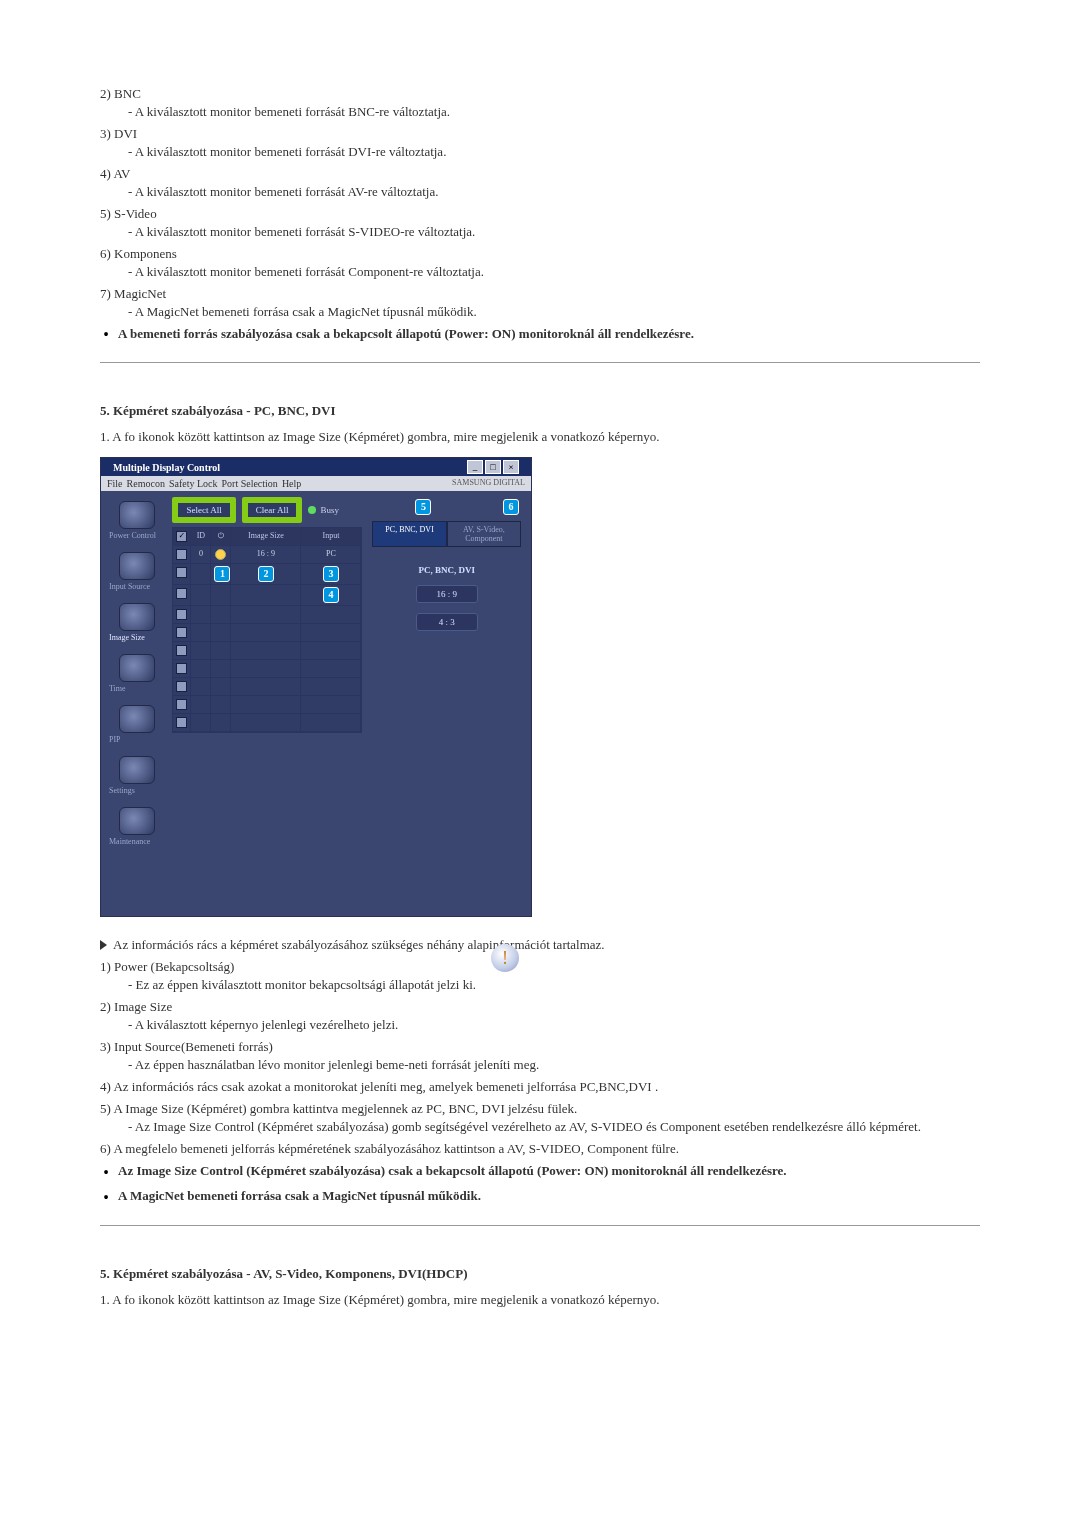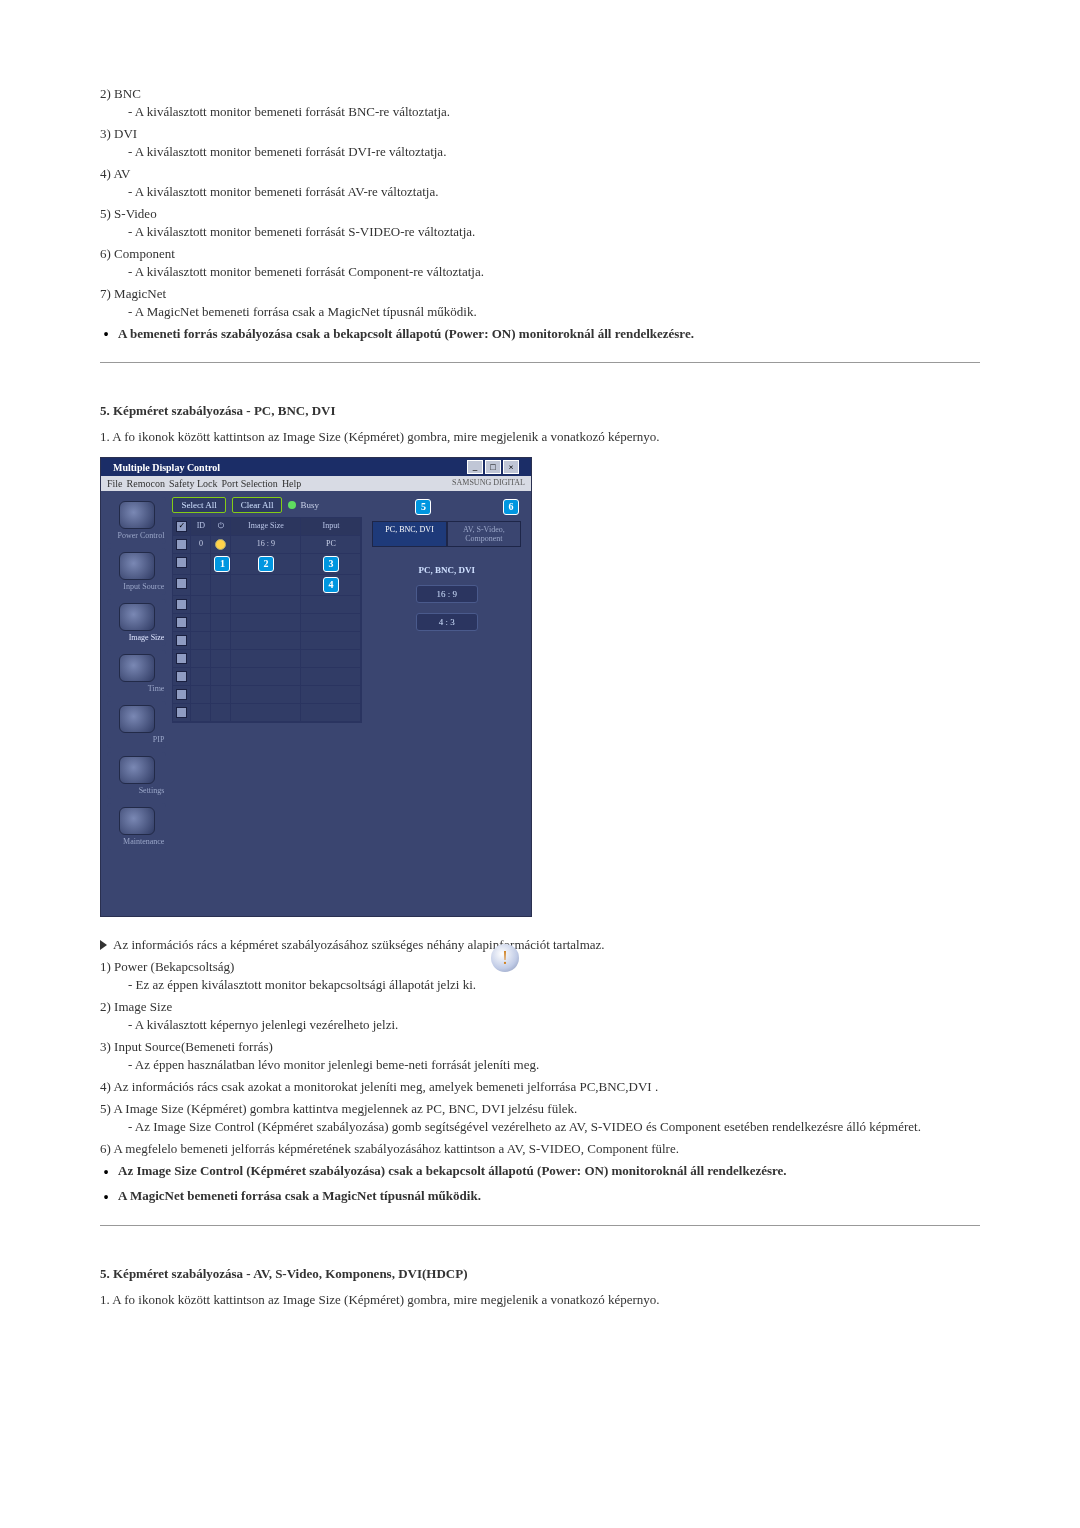--- a/index.html
+++ b/index.html
@@ -108,21 +108,21 @@
   .sidebar {
     width: 60px;
     display: flex;
     flex-direction: column;
     gap: 4px;
   }
   .side-item {
     background: #3a4570;
     border-radius: 4px;
     padding: 2px 2px 4px 2px;
-    text-align: right;
+    text-align: left;
     font-size: 8px;
     color: #9aa6c8;
   }
   .side-item.sel { color: #dfe6ff; }
   .side-icon {
     width: 34px; height: 26px;
     margin: 2px auto 2px auto;
     border-radius: 6px;
     background: radial-gradient(circle at 40% 40%, #7a88b4, #2f3a63);
     border: 1px solid #222a48;
@@ -133,21 +133,21 @@
     flex-direction: column;
   }
   .toolbar {
     display: flex;
     align-items: center;
     gap: 6px;
     margin-bottom: 4px;
   }
   .tool-btn {
     background: #2e3a63;
-    border: 1px solid #84cc16;
+    border: 6px solid #84cc16;
     color: #cfe0ff;
     padding: 2px 8px;
     font-size: 9px;
     border-radius: 2px;
   }
   .busy {
     display: flex;
     align-items: center;
     gap: 4px;
     font-size: 9px;
@@ -289,21 +289,21 @@
     <div class="sub-desc">- A kiválasztott monitor bemeneti forrását AV-re változtatja.</div>
 
     <div class="num-item">
       <span>5)</span>
       <span>S-Video</span>
     </div>
     <div class="sub-desc">- A kiválasztott monitor bemeneti forrását S-VIDEO-re változtatja.</div>
 
     <div class="num-item">
       <span>6)</span>
-      <span>Component</span>
+      <span>Komponens</span>
     </div>
     <div class="sub-desc">- A kiválasztott monitor bemeneti forrását Component-re változtatja.</div>
 
     <div class="num-item">
       <span>7)</span>
       <span>MagicNet</span>
     </div>
     <div class="sub-desc">- A MagicNet bemeneti forrása csak a MagicNet típusnál működik.</div>
   </div>
 

